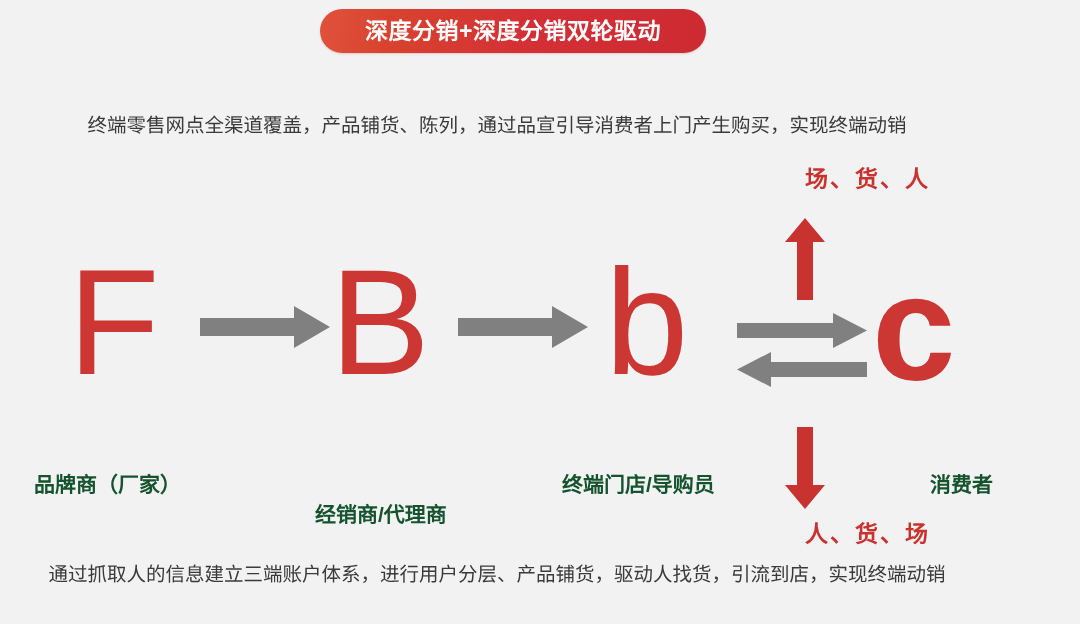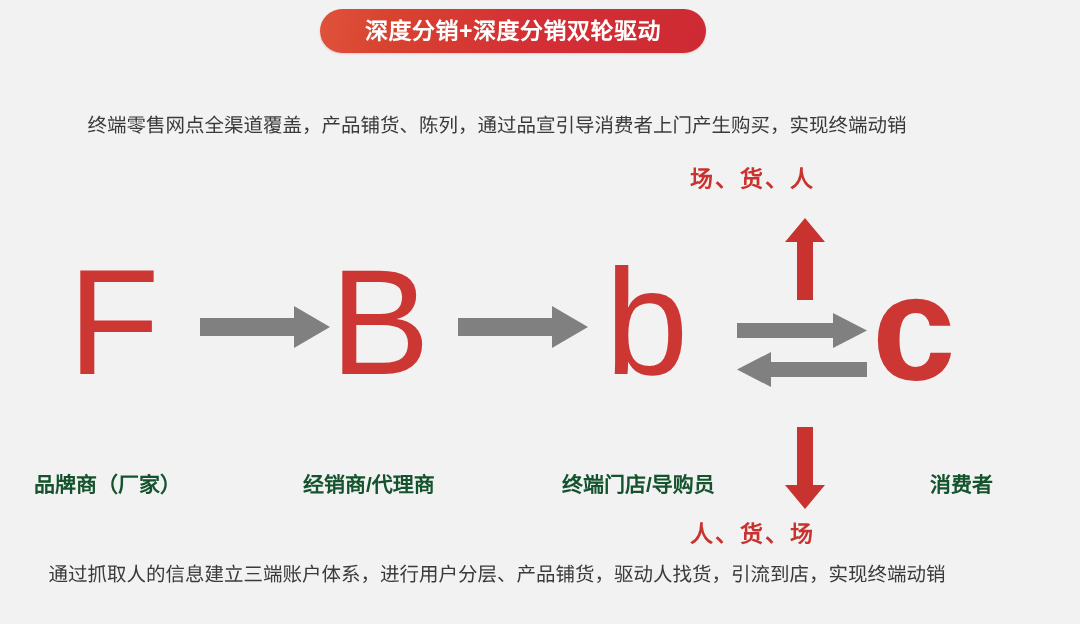--- a/index.html
+++ b/index.html
@@ -61,21 +61,21 @@
   .desc-bottom { top: 562px; }
 
   
   .red-note {
     position: absolute;
     font-size: 23px;
     font-weight: bold;
     color: #c9332f;
     letter-spacing: 2px;
     white-space: nowrap;
-    text-align: left;
+    text-align: right;
   }
   .red-note-top {
     left: 690px;
     width: 240px;
     top: 160px;
   }
   .red-note-bottom {
     left: 690px;
     width: 240px;
     top: 515px;
@@ -128,21 +128,21 @@
   
   .role-label {
     position: absolute;
     top: 468px;
     font-size: 21px;
     font-weight: bold;
     color: #14532d;
     white-space: nowrap;
   }
   .role-brand     { left: 34px; }
-  .role-dealer    { left: 303px; }
+  .role-dealer    { left: 315px; margin-top: 30px; }
   .role-store     { left: 562px; }
   .role-consumer  { left: 930px; }
 </style>
 </head>
 <body>
 
 <div class="canvas">
 
   <div class="title-pill">
     <span class="title-pill-text">深度分销+深度分销双轮驱动</span>

